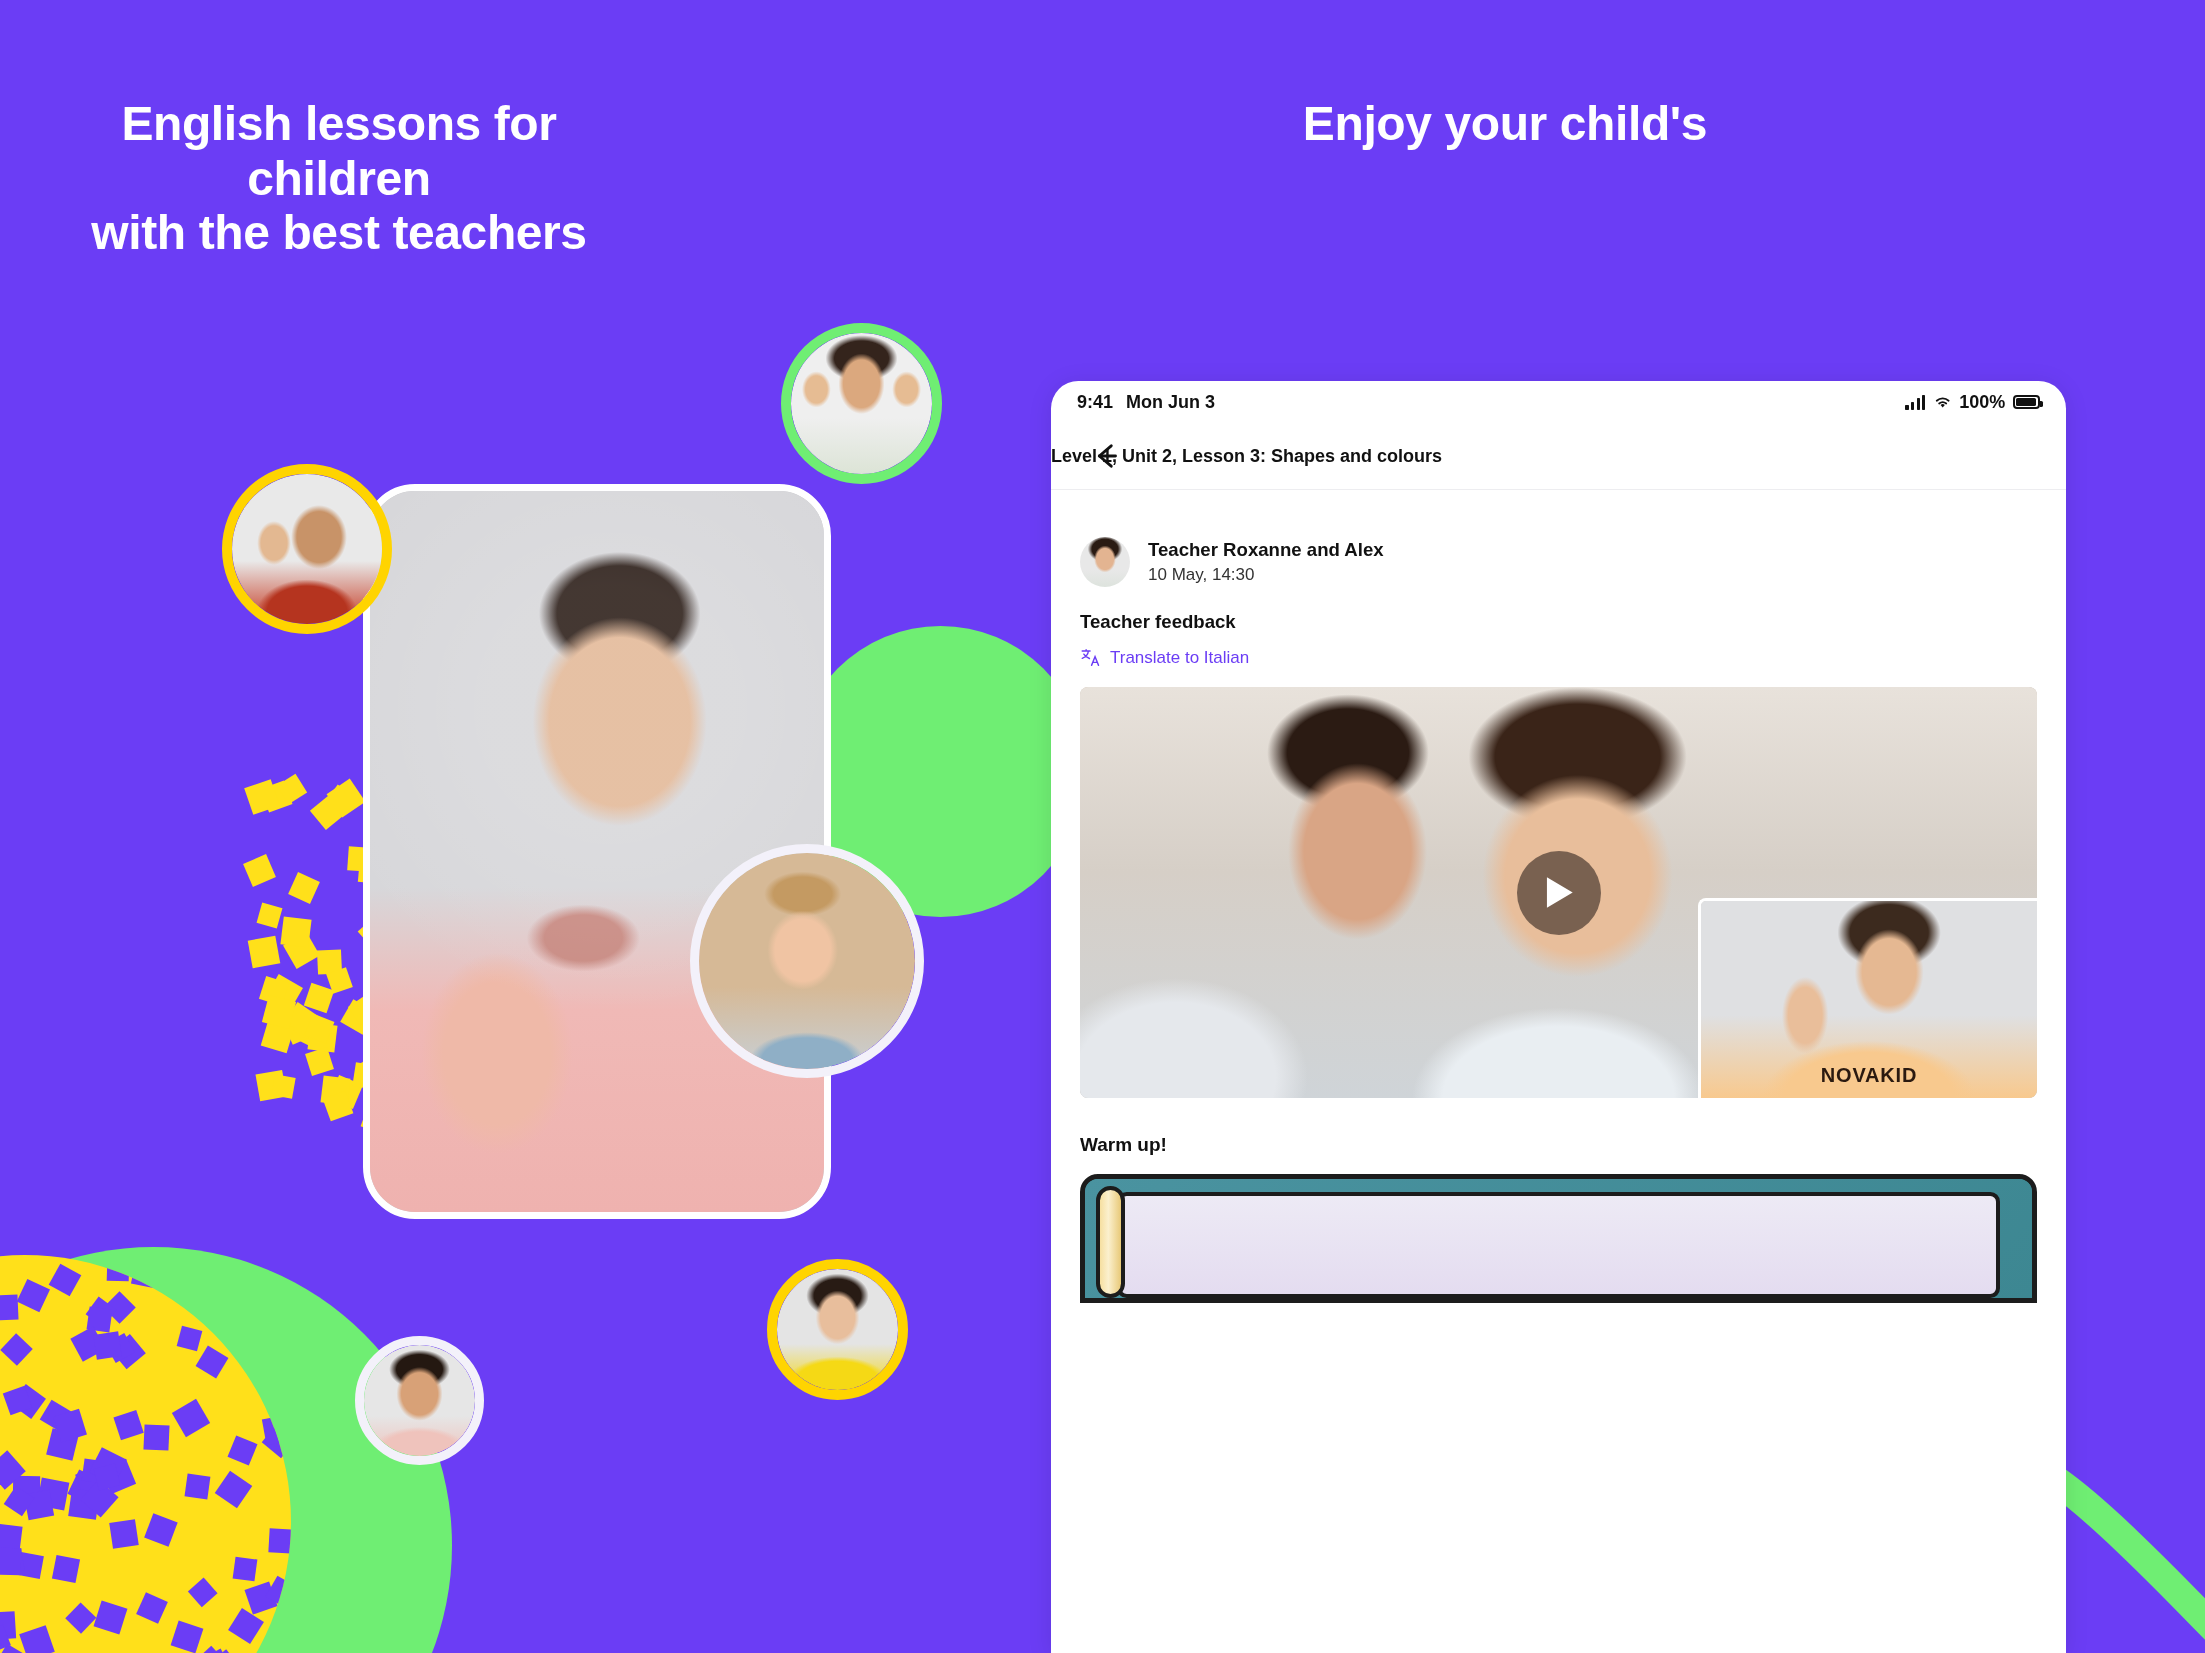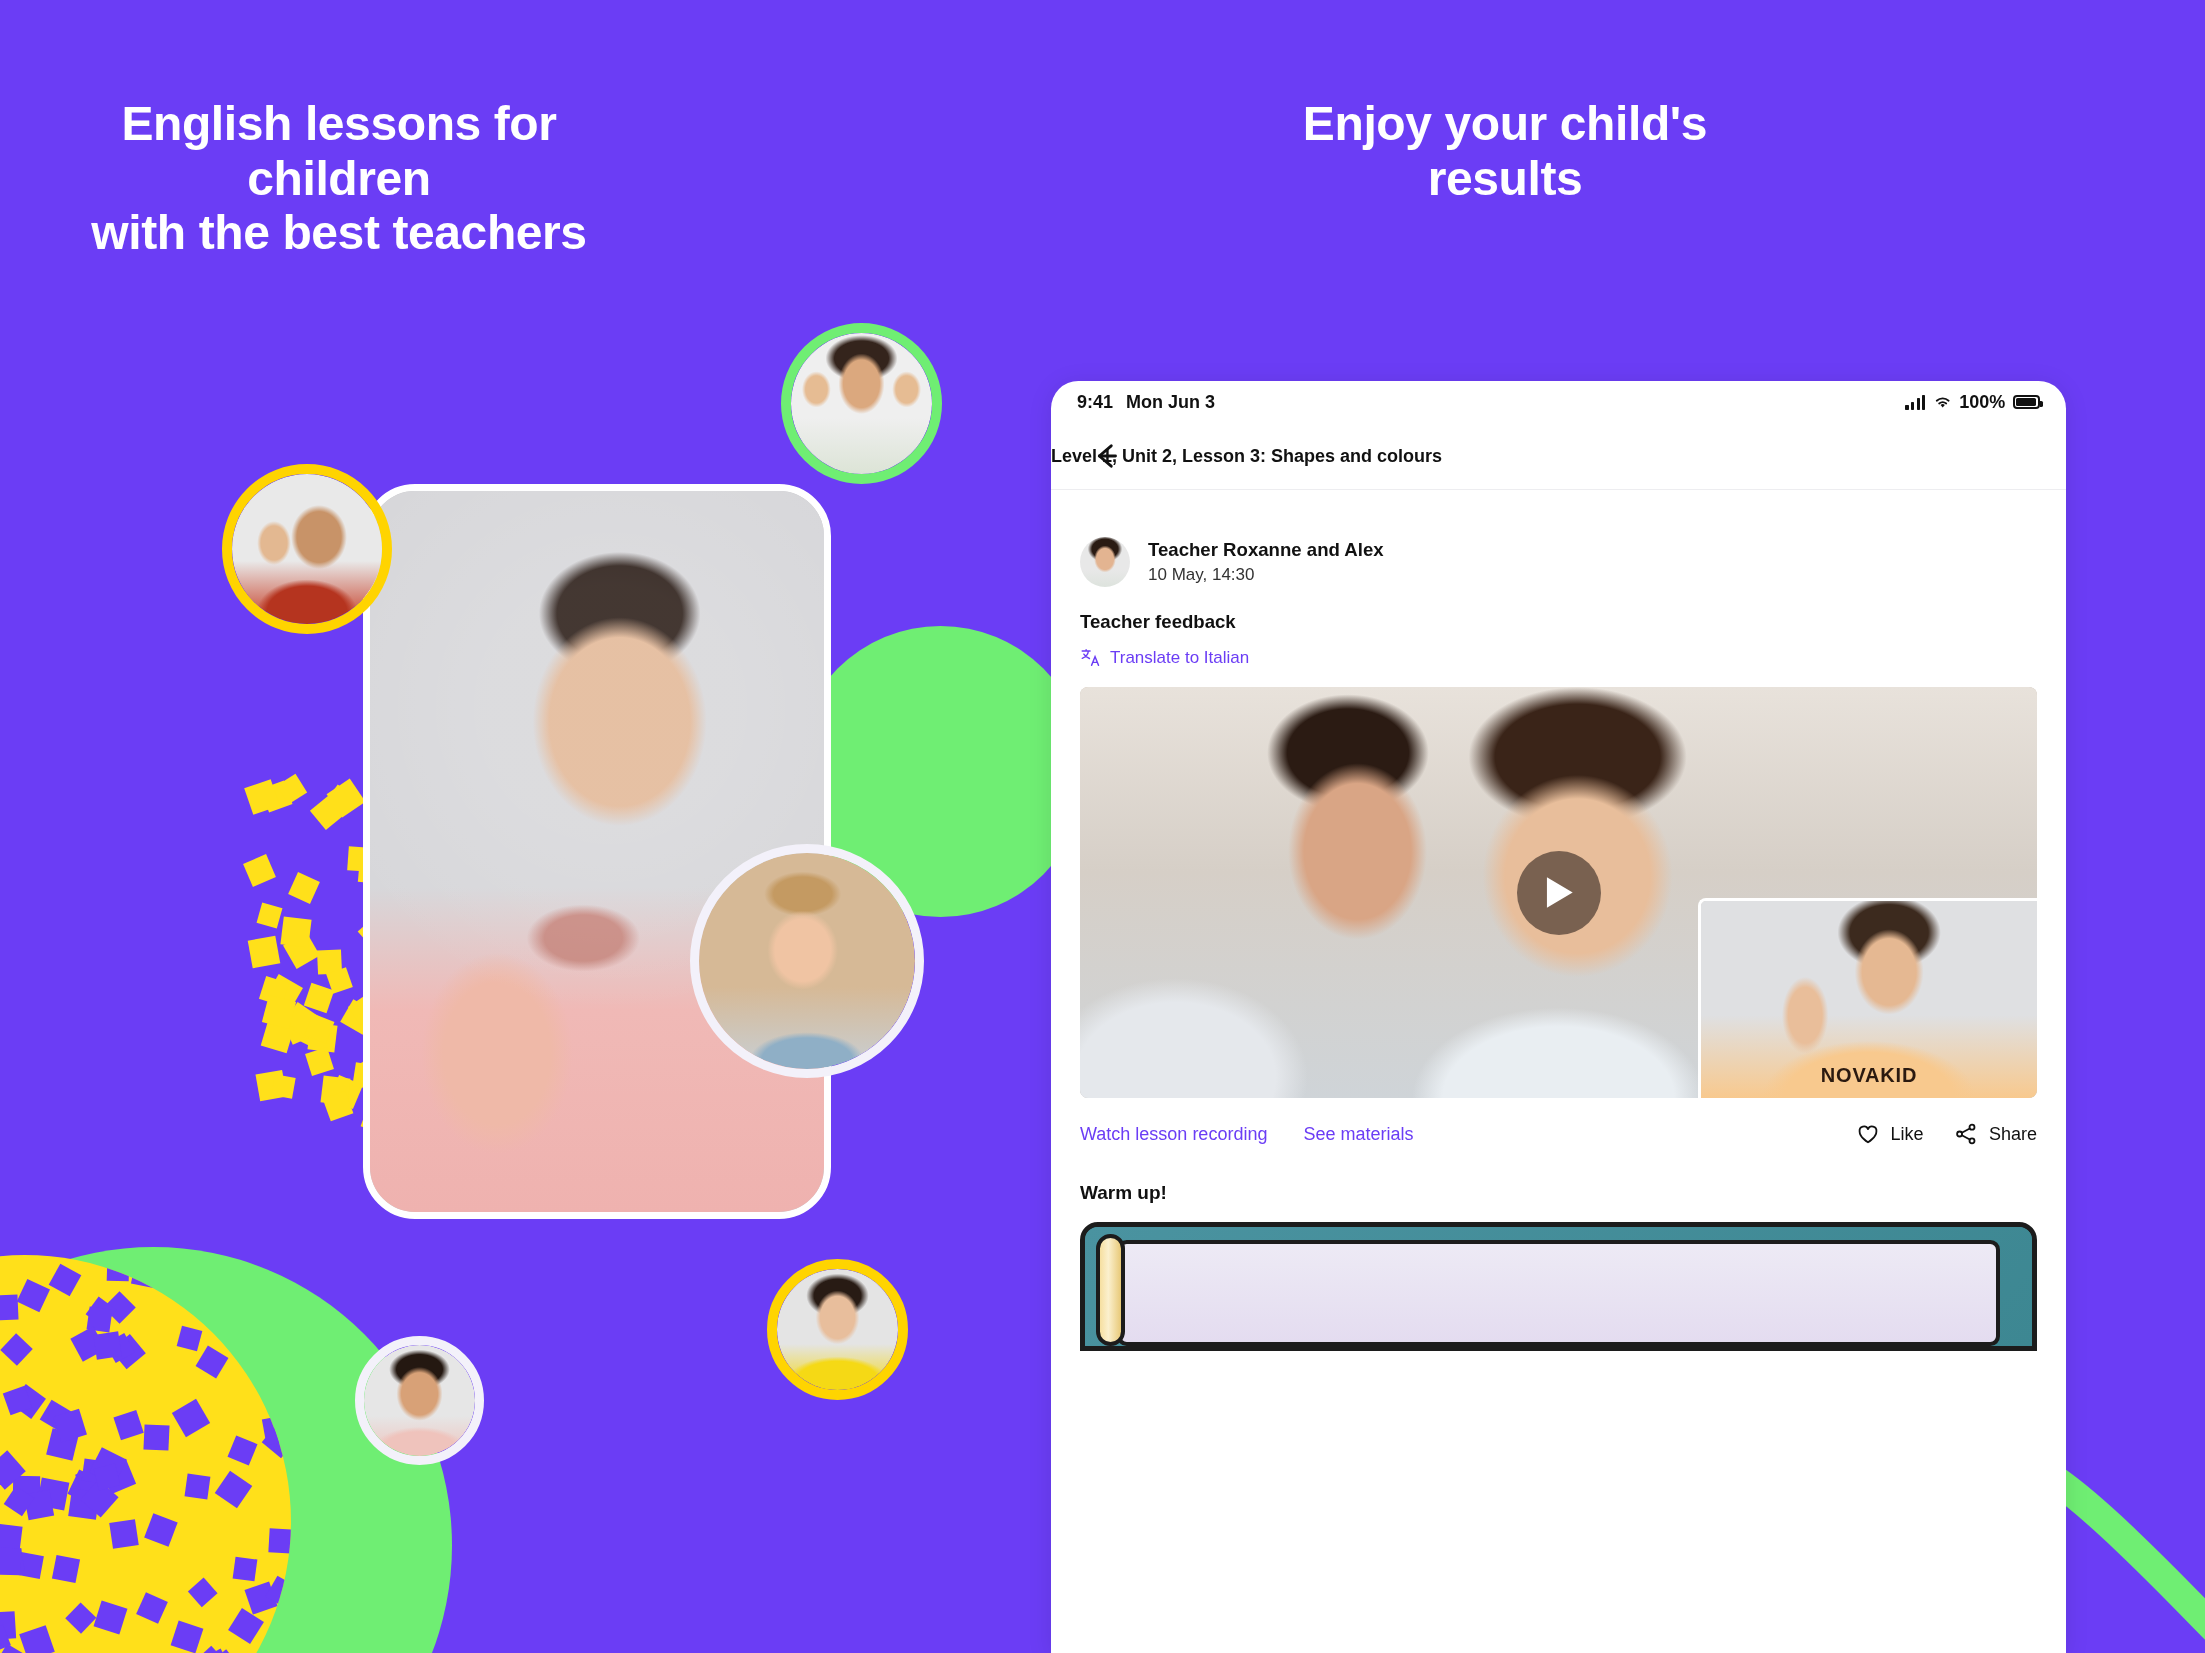--- a/index.html
+++ b/index.html
@@ -352,21 +352,20 @@
     <path d="M10 70 C 60 40, 110 70, 330 300" stroke="#6FEE73" stroke-width="36" fill="none" stroke-linecap="round"></path>
   </svg>
 </div>
 
 <div class="headline headline-left">
   <div>English lessons for children</div>
   <div>with the best teachers</div>
 </div>
 <div class="headline headline-right">
   <div>Enjoy your child's</div>
-  <div>results</div>
 </div>
 
 <div class="collage">
   <div id="confetti-yellow" style="position: absolute; left: 242px; top: 775px; width: 145px; height: 339px;">
       <div class="confetti-sq" style="left:65px;top:211px;width:24px;height:24px;background:#FFE01A;transform:rotate(18.7deg)"></div>
       <div class="confetti-sq" style="left:22px;top:8.5px;width:25px;height:25px;background:#FFE01A;transform:rotate(69.9deg)"></div>
       <div class="confetti-sq" style="left:126px;top:332px;width:22px;height:22px;background:#FFE01A;transform:rotate(26.2deg)"></div>
       <div class="confetti-sq" style="left:62px;top:248px;width:25px;height:25px;background:#FFE01A;transform:rotate(26.5deg)"></div>
       <div class="confetti-sq" style="left:45px;top:242px;width:24px;height:24px;background:#FFE01A;transform:rotate(66.6deg)"></div>
       <div class="confetti-sq" style="left:120px;top:147px;width:21px;height:21px;background:#FFE01A;transform:rotate(48.4deg)"></div>
@@ -496,41 +495,20 @@
         <svg width="34" height="37" viewBox="0 0 42 46">
           <path d="M6 4 L38 23 L6 42 Z" fill="#FFFFFF"></path>
         </svg>
       </div>
       <div class="pip">
         <div class="ph-pip"></div>
         <div class="pip-logo">NOVAKID</div>
       </div>
     </div>
 
-    <div class="actions-row">
-      <span class="link">Watch lesson recording</span>
-      <span class="link">See materials</span>
-      <div class="right-actions">
-        <div class="icon-label">
-          <svg width="24" height="24" viewBox="0 0 24 24">
-            <path d="M12 20.3S3.6 15.2 3.6 9.4A4.4 4.4 0 0112 7.1a4.4 4.4 0 018.4 2.3c0 5.8-8.4 10.9-8.4 10.9z" fill="none" stroke="#111" stroke-width="1.8" stroke-linejoin="round"></path>
-          </svg>
-          <span>Like</span>
-        </div>
-        <div class="icon-label">
-          <svg width="24" height="24" viewBox="0 0 24 24">
-            <circle cx="18" cy="5.2" r="2.5" fill="none" stroke="#111" stroke-width="1.8"></circle>
-            <circle cx="5.6" cy="12" r="2.5" fill="none" stroke="#111" stroke-width="1.8"></circle>
-            <circle cx="18" cy="18.8" r="2.5" fill="none" stroke="#111" stroke-width="1.8"></circle>
-            <path d="M15.8 6.5L7.8 10.8M7.8 13.2l8 4.3" stroke="#111" stroke-width="1.8" stroke-linecap="round"></path>
-          </svg>
-          <span>Share</span>
-        </div>
-      </div>
-    </div>
 
     <div class="warmup">Warm up!</div>
 
     <div class="comics">
       <div class="comics-inner"></div>
       <div class="comics-pages"></div>
       <div class="comics-spine"></div>
     </div>
 
   </div>

